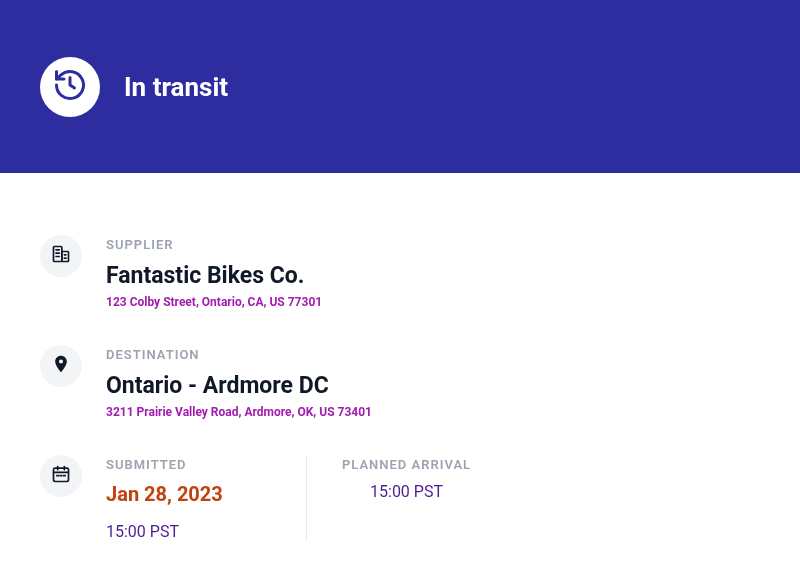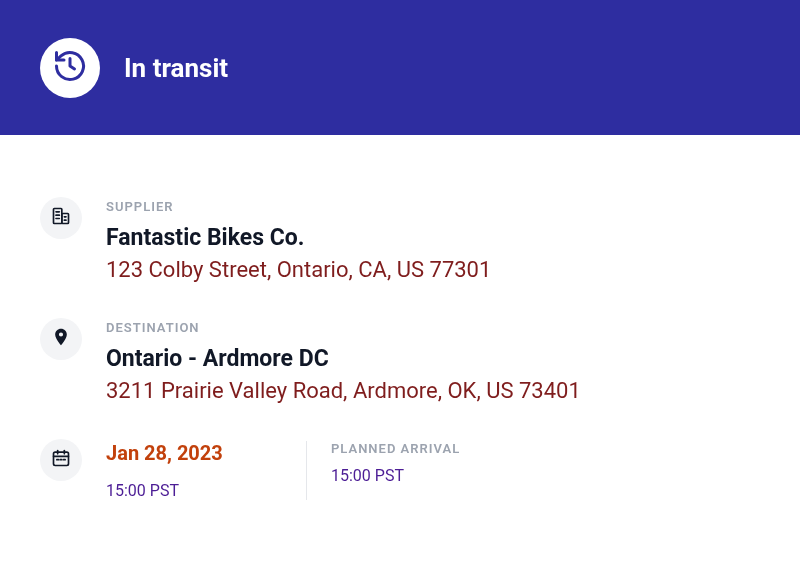--- a/index.html
+++ b/index.html
@@ -9,21 +9,21 @@
     }
     body {
       font-family: -apple-system, BlinkMacSystemFont, 'Segoe UI', Roboto, Helvetica, Arial, sans-serif;
       background: #fff;
       width: 800px;
       height: 579px;
       overflow: hidden;
     }
     .header {
       background: #2e2da0;
-      height: 135px;
+      height: 173px;
       display: flex;
       align-items: center;
       padding: 0 40px;
       gap: 24px;
     }
     .header-icon-circle {
       width: 60px;
       height: 60px;
       background: #fff;
       border-radius: 50%;
@@ -66,40 +66,41 @@
       letter-spacing: 1px;
       margin-bottom: 10px;
     }
     .section-title {
       color: #111827;
       font-size: 23px;
       font-weight: 700;
       margin-bottom: 6px;
     }
     .section-sub {
-      color: #7f1d1d;
-      font-size: 22px;
-      font-weight: 400;
+      color: #a21caf;
+      font-size: 12px;
+      font-weight: 700;
     }
     .dates-row {
       display: flex;
       gap: 24px;
     }
     .dates-body {
       flex: 1;
       display: flex;
       padding-top: 2px;
     }
     .date-col {
       flex: 0 0 200px;
       padding-right: 24px;
     }
     .date-col + .date-col {
       padding-left: 24px;
       border-left: 1px solid #e5e7eb;
+      text-align: center;
     }
     .date-value {
       color: #c2410c;
       font-size: 20px;
       font-weight: 700;
       margin-bottom: 16px;
     }
     .date-time {
       color: #4c1d95;
       font-size: 16px;
@@ -169,20 +170,21 @@
           <line x1="8" y1="3" x2="8" y2="7"></line>
           <line x1="16" y1="3" x2="16" y2="7"></line>
           <line x1="7" y1="14" x2="9" y2="14"></line>
           <line x1="11" y1="14" x2="13" y2="14"></line>
           <line x1="15" y1="14" x2="17" y2="14"></line>
         </svg>
       </span>
     </div>
     <div class="dates-body">
       <div class="date-col">
+        <div class="section-label">SUBMITTED</div>
         <div class="date-value">Jan 28, 2023</div>
         <div class="date-time">15:00 PST</div>
       </div>
       <div class="date-col">
         <div class="section-label">PLANNED ARRIVAL</div>
         <div class="date-time">15:00 PST</div>
       </div>
     </div>
   </div>
 

